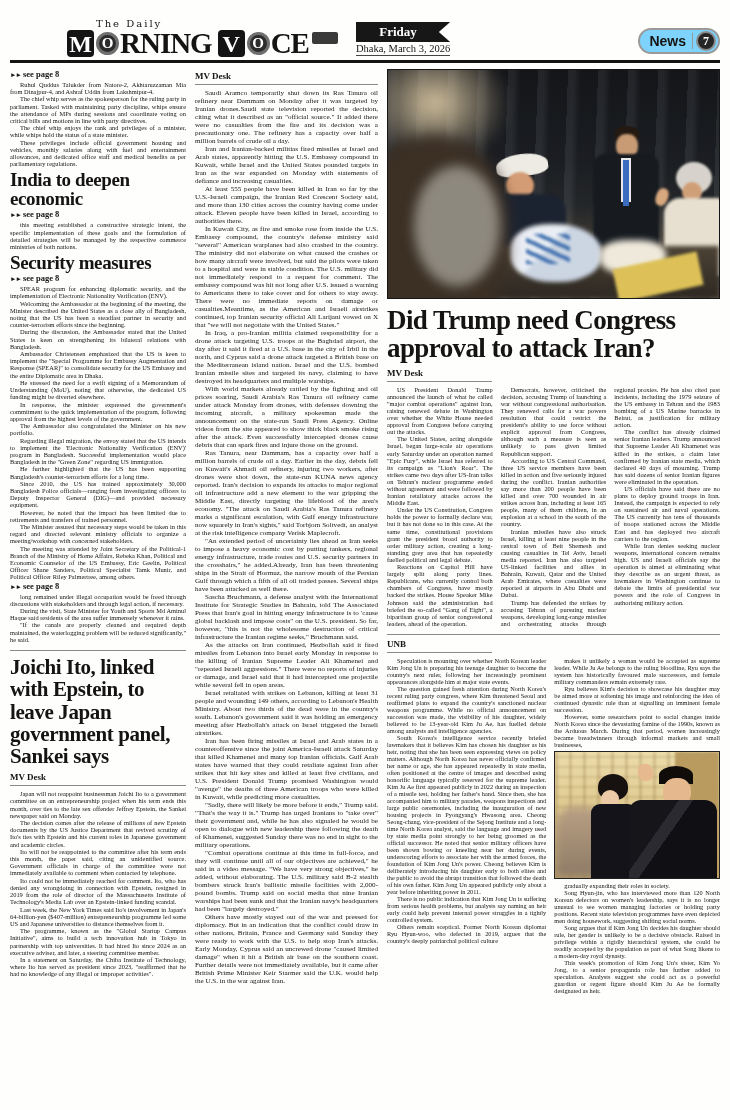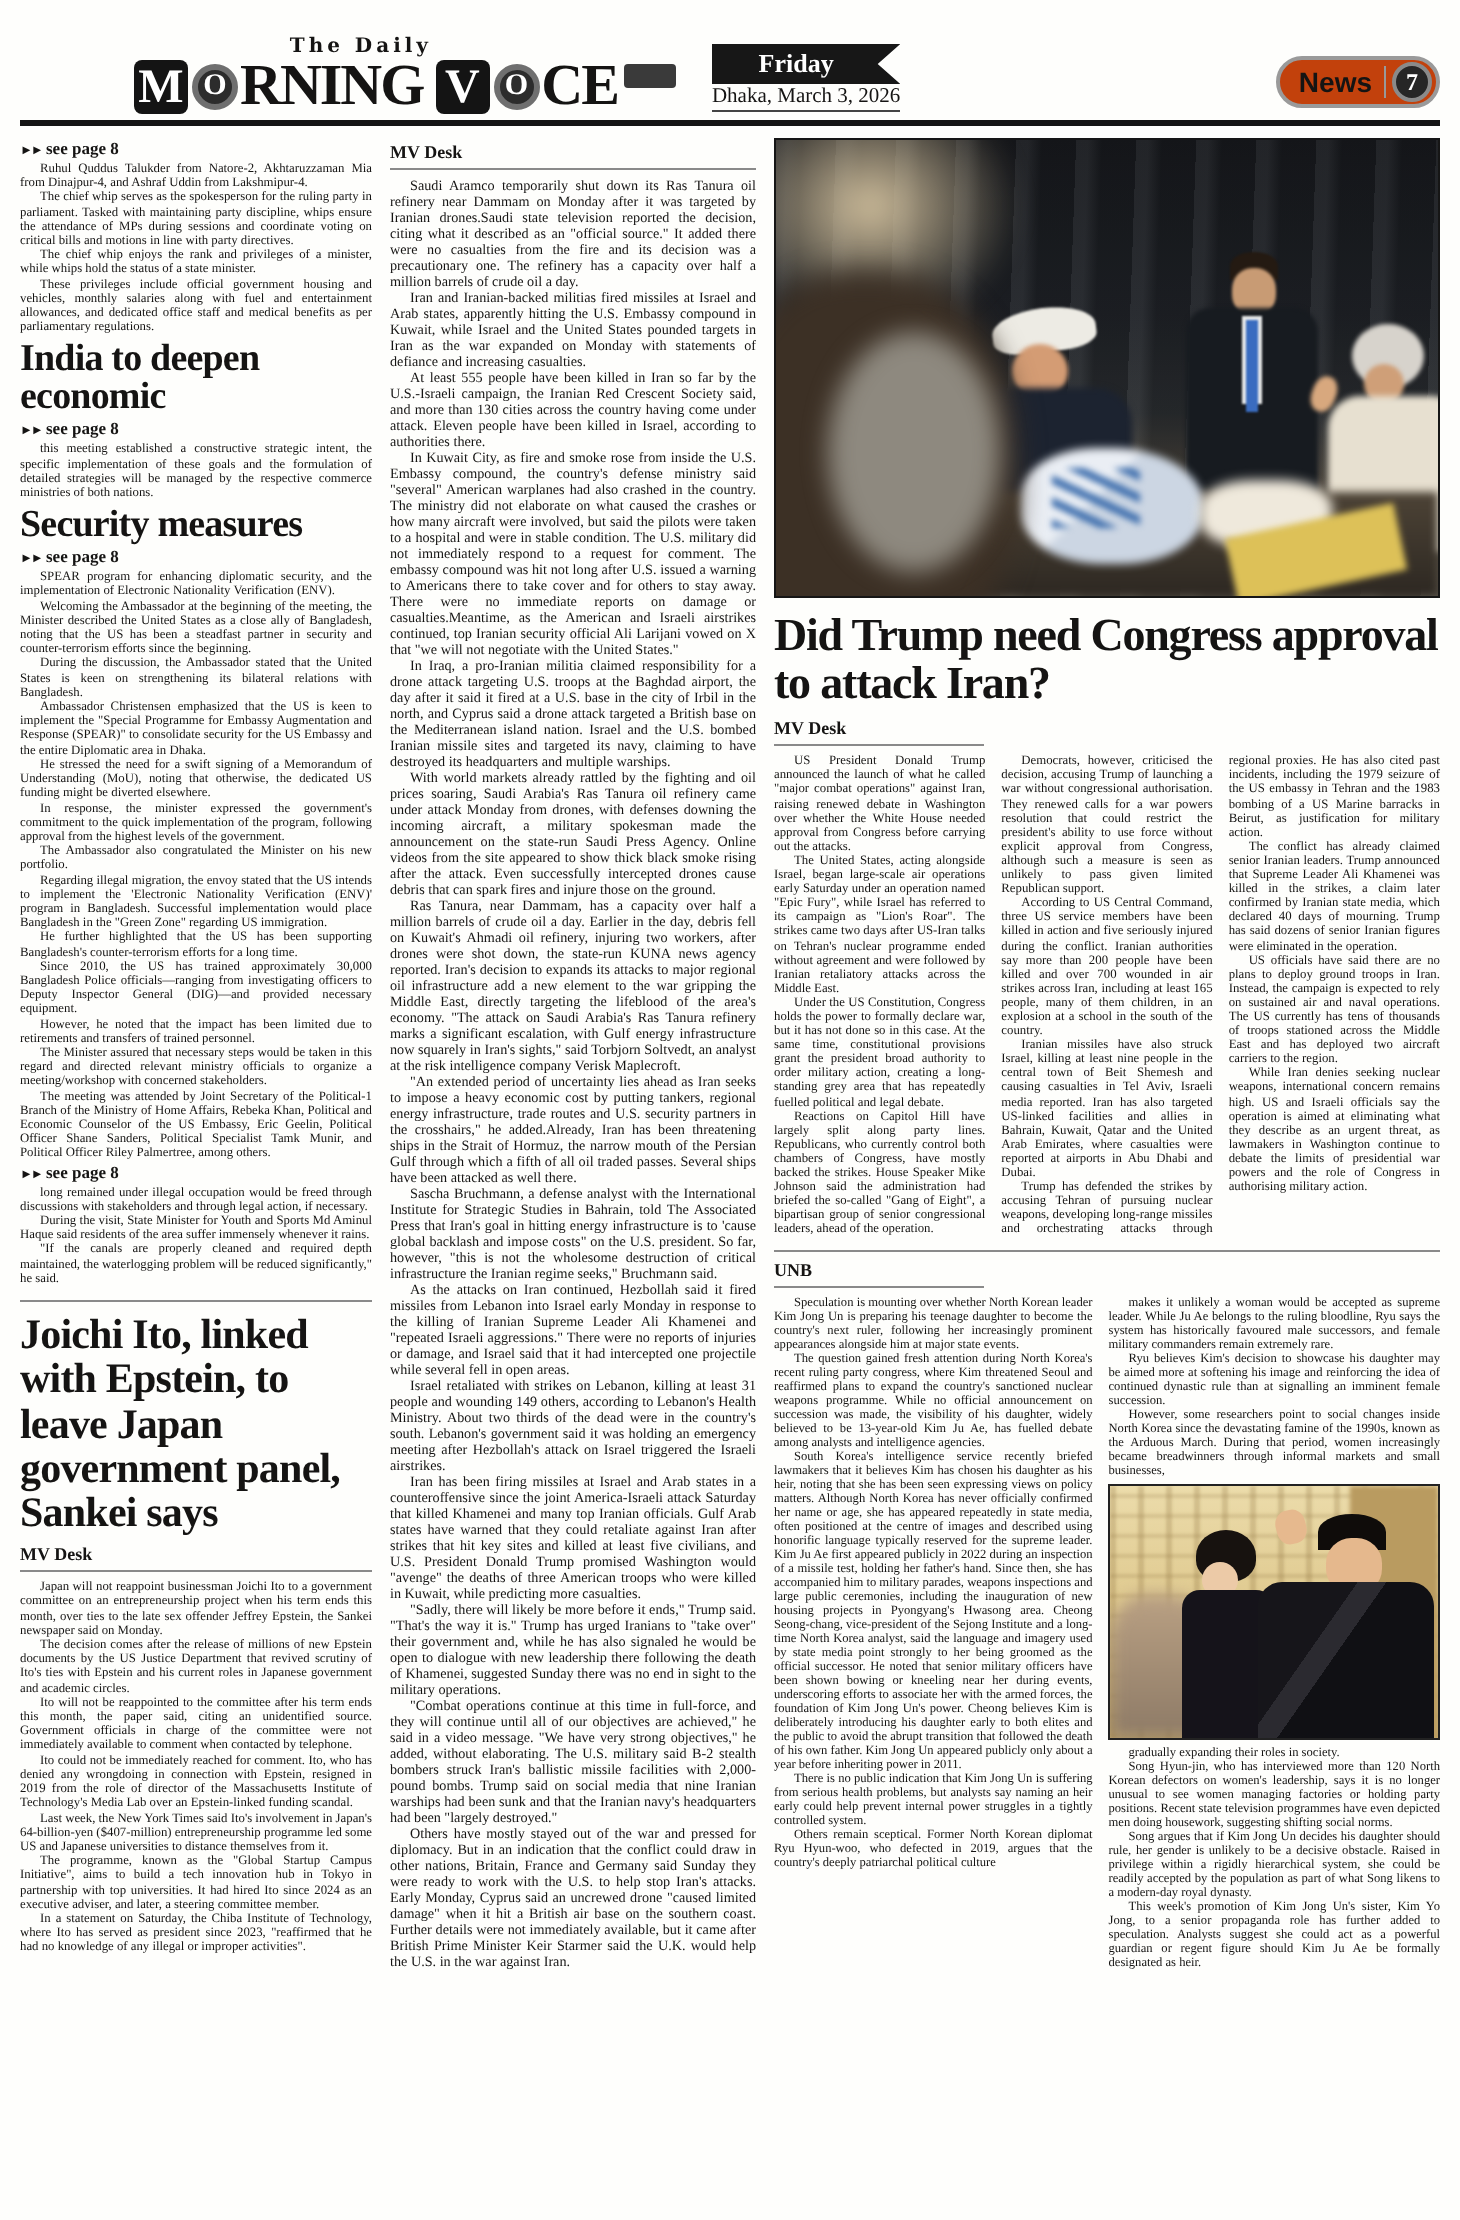--- a/index.html
+++ b/index.html
@@ -3,58 +3,58 @@
 <meta charset="utf-8">
 <style>
   html,body{margin:0;padding:0;}
   body{width:730px;height:1110px;background:#fefefc;color:#151413;
        font-family:"Liberation Serif",serif;overflow:hidden;}
   .page{padding:14px 10px 0 10px;height:1096px;box-sizing:border-box;}
 
   
   .masthead{display:flex;align-items:flex-end;height:44px;}
   .logo{margin-left:56px;}
-  .logo-top{font-size:10px;font-weight:bold;font-family:"DejaVu Serif",serif;
-            letter-spacing:2px;text-align:right;margin-left:30px;width:120px;}
+  .logo-top{font-size:10px;font-weight:normal;font-family:"DejaVu Serif",serif;
+            letter-spacing:2px;text-align:left;margin-left:30px;width:120px;}
   .logo-main{display:flex;align-items:center;font-weight:bold;line-height:1;}
   .tile{background:#141414;color:#fff;width:27px;height:27px;border-radius:4px;
         display:flex;align-items:center;justify-content:center;font-size:24px;margin:0 1px;}
   .oball{width:23px;height:23px;border-radius:50%;background:#2c2c2c;color:#fff;
          border:3px solid #6f6f6f;display:flex;align-items:center;justify-content:center;
          font-size:15px;margin:0 1px;box-sizing:border-box;}
   .bigtxt{font-size:29px;letter-spacing:-1px;}
   .logo-badge{width:26px;height:12px;background:#3a3a3a;border-radius:2px;margin:0 0 12px 3px;}
   .date-block{margin-left:18px;margin-bottom:2px;}
   .day-flag{background:#171717;color:#fff;font-weight:bold;font-size:13px;
             text-align:center;padding:2px 24px 2px 14px;
             clip-path:polygon(0 0,100% 0,88% 50%,100% 100%,0 100%);}
   .date-line{font-size:10.5px;text-align:right;border-bottom:1px solid #444;padding:1px 0 1px 0;}
   .spacer{flex:1;}
   .section-badge{display:flex;align-items:center;margin-bottom:4px;
-                 border:2px solid #9a9a9a;border-radius:14px;background:#c2410c;
+                 border:2px solid #9a9a9a;border-radius:14px;background:#7dd3fc;
                  padding:1px 2px 1px 9px;}
   .news-label{font-family:"Liberation Sans",sans-serif;font-weight:bold;font-size:14px;
               padding-right:6px;border-right:1px solid #999;margin-right:3px;}
   .page-circle{width:20px;height:20px;border-radius:50%;background:#262626;color:#fff;
                border:2px solid #8a8a8a;display:flex;align-items:center;justify-content:center;
                font-weight:bold;font-size:12px;box-sizing:border-box;}
   .masthead-rule{border:0;border-top:3px solid #141414;margin:2px 0 6px 0;}
 
   
   .content{display:grid;grid-template-columns:176px 183px 1fr;column-gap:9px;}
   .brief-head{font-size:19px;font-weight:bold;margin:3px 0 1px 0;letter-spacing:-0.4px;line-height:1;}
   .kicker{font-weight:bold;font-size:8.5px;margin:0 0 2px 0;}
   .kicker .arrows{font-size:6.5px;letter-spacing:-1px;}
   .para{font-size:6.4px;line-height:7.2px;margin:0;text-indent:10px;text-align:justify;}
   .col2 .para{font-size:7.1px;line-height:8px;}
   .med-head{font-size:21px;font-weight:bold;line-height:1.06;margin:5px 0 3px 0;letter-spacing:-0.4px;}
   .byline{font-weight:bold;font-size:9px;padding:2px 0 3px 0;border-bottom:1px solid #8a8a8a;
           margin-bottom:4px;}
   .rule{border:0;border-top:1px solid #8a8a8a;margin:7px 0 2px 0;}
-  .big-head{font-size:23px;font-weight:bold;line-height:1.05;margin:7px 0 3px 0;letter-spacing:-0.6px;}
+  .big-head{font-size:27px;font-weight:bold;line-height:1.05;margin:7px 0 3px 0;letter-spacing:-0.6px;}
   .threecol{column-count:3;column-gap:8px;margin-top:2px;}
   .threecol .para{font-size:6.4px;line-height:7.1px;}
   .kim-body{display:flex;gap:8px;margin-top:2px;}
   .kim-left{width:49%;}
   .kim-right{width:51%;}
   .kim-body .para{font-size:6.3px;line-height:7px;}
 
   
   .photo-trump{position:relative;height:228px;border:1px solid #161616;overflow:hidden;
     background:linear-gradient(180deg,#17191d 0%,#1f2227 38%,#2a2d30 60%,#4a443b 75%,#5c554a 100%);}

